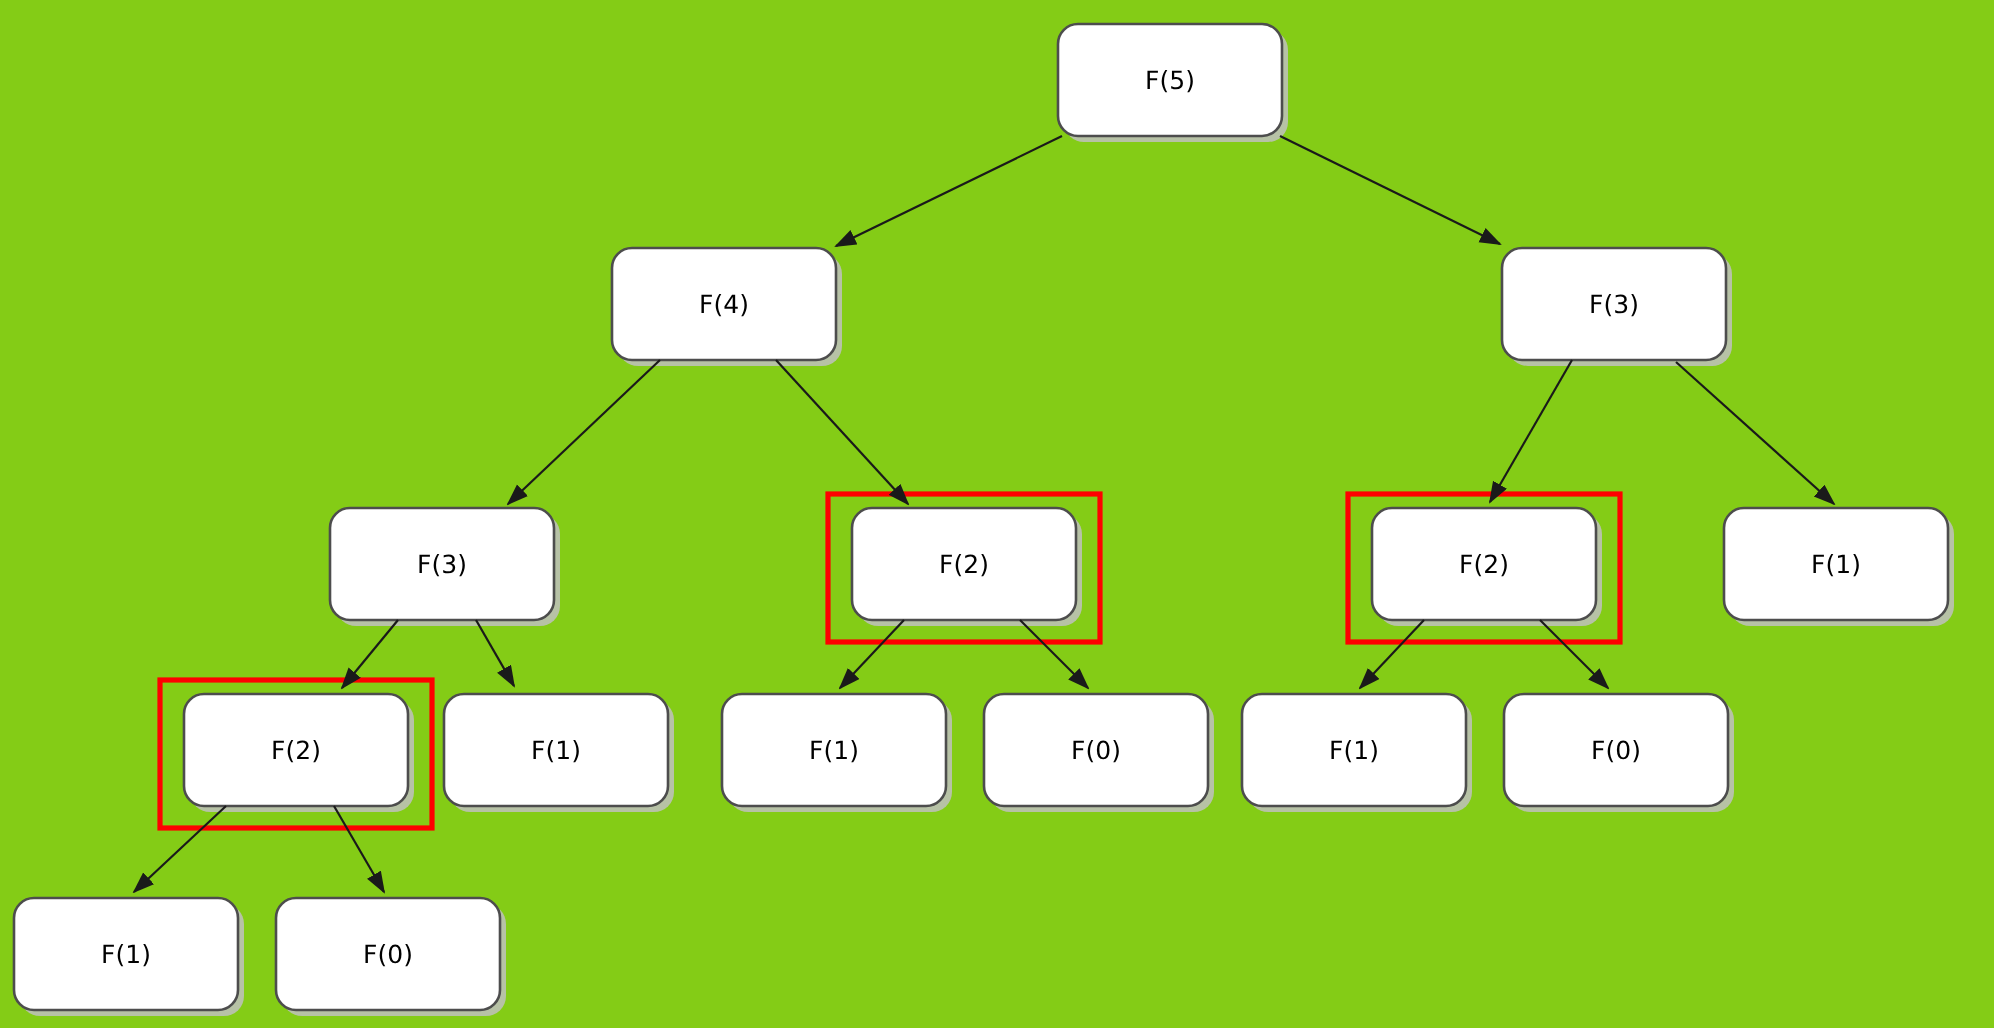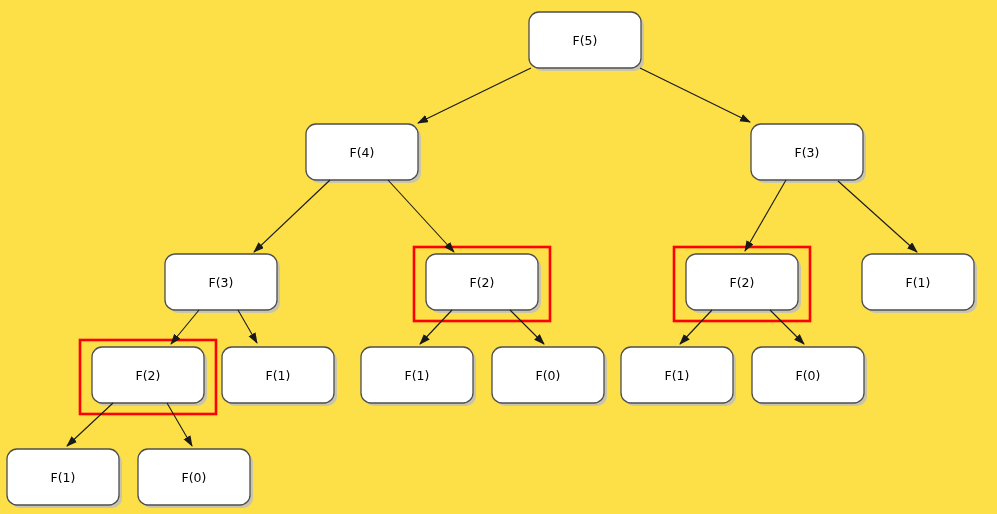--- a/index.html
+++ b/index.html
@@ -4,21 +4,21 @@
 <style>
   html, body {
     margin: 0;
     padding: 0;
     background: #ffffff;
   }
   .canvas {
     position: relative;
     width: 997px;
     height: 514px;
-    background: #fde047;
+    background: #84cc16;
     overflow: hidden;
     font-family: "DejaVu Sans", sans-serif;
   }
   svg text {
     font-family: "DejaVu Sans", sans-serif;
     font-size: 12.5px;
     fill: #000000;
   }
 </style>
 </head>

